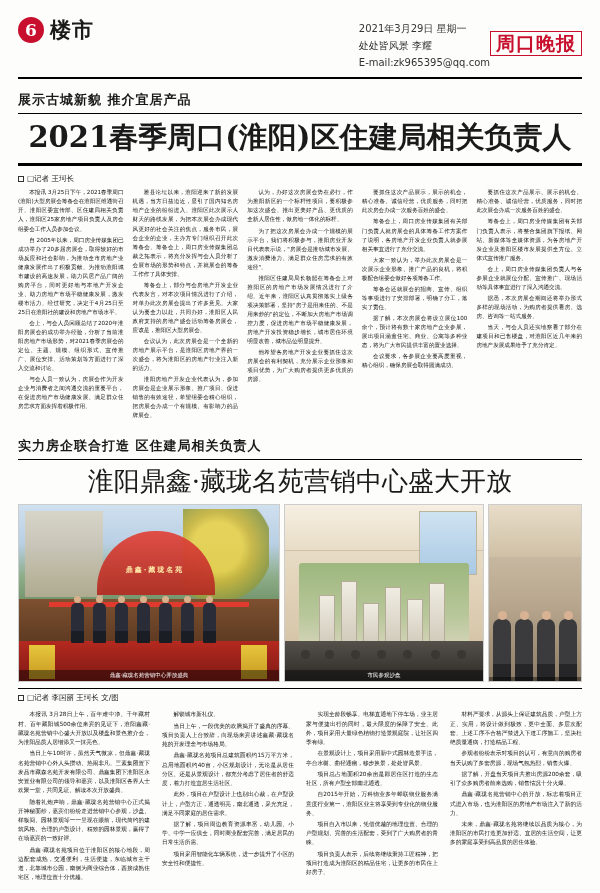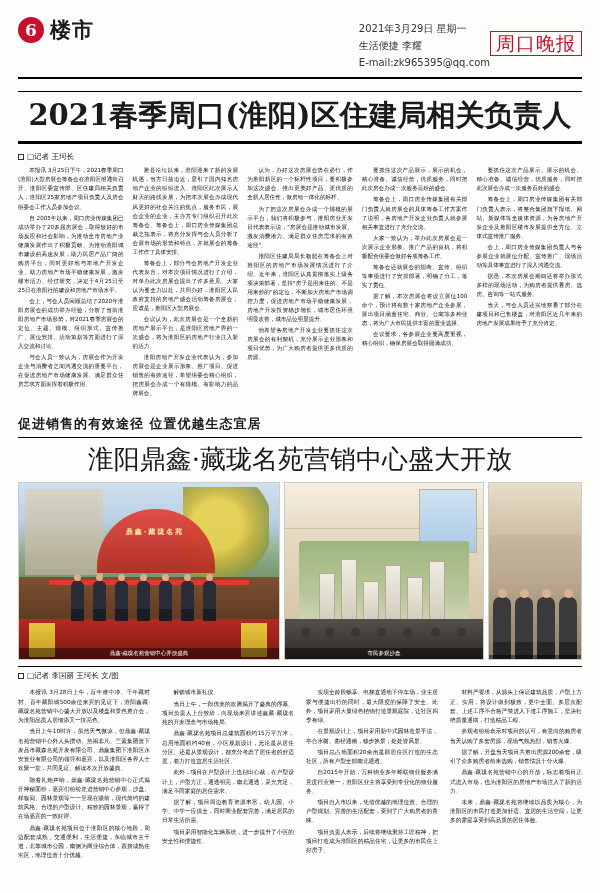--- a/index.html
+++ b/index.html
@@ -53,21 +53,21 @@
     text-align: left;
     font-size: 10px;
     line-height: 1.7;
     color: #333;
     margin-right: 0;
     padding-top: 4px;
   }
   .paper-logo {
     font-family: "DejaVu Serif", "Liberation Serif", serif;
     font-size: 19px;
-    font-weight: normal;
+    font-weight: bold;
     color: #c8102e;
     letter-spacing: 1px;
     border: 1px solid #c8102e;
     padding: 1px 5px;
     line-height: 1.15;
   }
 
   
   .story1 { margin-top: 12px; }
   .shoulder-head {
@@ -169,21 +169,21 @@
     background: radial-gradient(circle at 40% 40%, #e8d24a 0 32%, #c9b53b 45%, #8e9a44 70%, transparent 72%);
     opacity: .9;
   }
   .ph-a .arch {
     position: absolute; left: 78px; top: 26px; width: 118px; height: 64px;
     background: linear-gradient(#e2443a, #b22b22);
     border-radius: 58px 58px 0 0;
     opacity: .93;
   }
   .ph-a .arch-txt {
-    position: absolute; left: 86px; top: 44px; width: 100px; text-align: center;
+    position: absolute; left: 86px; top: 60px; width: 100px; text-align: center;
     color: #ffe9a8; font-size: 7px; font-weight: bold; letter-spacing: 2px;
   }
   .ph-a .stage {
     position: absolute; left: 0; right: 0; bottom: 38px; height: 44px;
     background: linear-gradient(#7d5030, #5d3a22);
   }
   .ph-a .carpet {
     position: absolute; left: 0; right: 0; bottom: 0; height: 40px;
     background: linear-gradient(#b5291f, #7d1a14);
   }
@@ -279,28 +279,29 @@
 <div class="page">
 
   <div class="masthead">
     <div class="masthead-left">
       <div class="page-num-badge">6</div>
       <div class="section-name">楼市</div>
     </div>
     <div style="display:flex;align-items:center;">
       <div class="masthead-mid">
         <div>2021年3月29日  星期一</div>
-        <div>生活便捷 李耀</div>
+        <div>处处皆风景 李耀</div>
         <div>E-mail:zk965395@qq.com</div>
       </div>
       <div class="paper-logo">周口晚报</div>
     </div>
   </div>
 
   <div class="story1">
+    <div class="shoulder-head">展示古城新貌  推介宜居产品</div>
     <div class="rule-thin"></div>
     <div class="main-head">2021春季周口(淮阳)区住建局相关负责人</div>
     <div class="rule-double"></div>
     <div class="byline"><span class="sq"></span><span>□记者 王珂长</span></div>
 
     <div class="cols5">
       <div class="col">
         <p>本报讯 3月25日下午，2021春季周口(淮阳)大型房展会筹备会在淮阳区维通街召开。淮阳区委宣传部、区住建局相关负责人，淮阳区25家房地产项目负责人及房会组委会工作人员参加会议。</p>
         <p>自 2005年以来，周口房业传媒集团已成功举办了20多届房展会，取得较好的市场反应和社会影响，为推动全市房地产业健康发展作出了积极贡献。为推动淮阳城市建设的高速发展，助力民居产品广阔的购房平台，同时更好地与本地产开发企业、助力房地产市场平稳健康发展，激发楼市活力。经过研究，决定于4月25日至25日在淮阳社的建设和房地产市场水平。</p>
         <p>会上，与会人员回顾总结了2020年淮阳房展会的成功举办经验，分析了当前淮阳房地产市场形势，对2021春季房展会的定位、主题、规模、组织形式、宣传推广、展位安排、活动策划等方面进行了深入交流和讨论。</p>
@@ -330,21 +331,21 @@
         <p>要抓住这次产品展示、展示的机会、精心准备、诚信经营，优质服务，同时把此次展会办成一次服务百姓的盛会。</p>
         <p>筹备会上，周口房业传媒集团有关部门负责人表示，将整合集团旗下报纸、网站、新媒体等全媒体资源，为各房地产开发企业及推阳区楼市发展提供全方位、立体式宣传推广服务。</p>
         <p>会上，周口房业传媒集团负责人与各参展企业就展位分配、宣传推广、现场活动等具体事宜进行了深入沟通交流。</p>
         <p>据悉，本次房展会期间还将举办形式多样的现场活动，为购房者提供看房、选房、咨询等一站式服务。</p>
         <p>当天，与会人员还实地察看了部分在建项目和已售楼盘，对淮阳区近几年来的房地产发展成果给予了充分肯定。</p>
       </div>
     </div>
   </div>
 
   <div class="story2">
-    <div class="shoulder-head">促进销售的有效途径  位置优越生态宜居</div>
+    <div class="shoulder-head">实力房企联合打造  区住建局相关负责人</div>
     <div class="rule-thin"></div>
     <div class="main-head2">淮阳鼎鑫·藏珑名苑营销中心盛大开放</div>
 
     <div class="photo-row">
 
       <div class="photo ph-a">
         <div class="bld"></div>
         <div class="tree"></div>
         <div class="arch"></div>
         <div class="arch-txt">鼎鑫·藏珑名苑</div>

